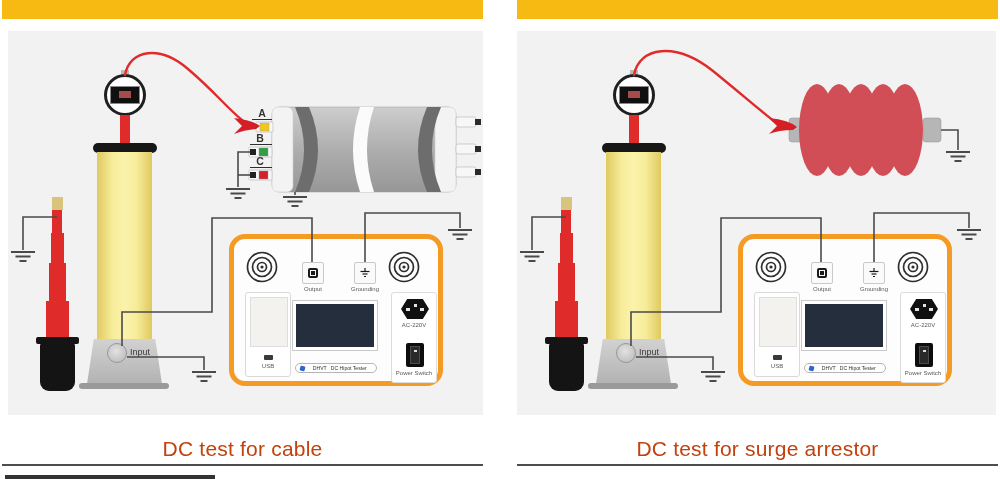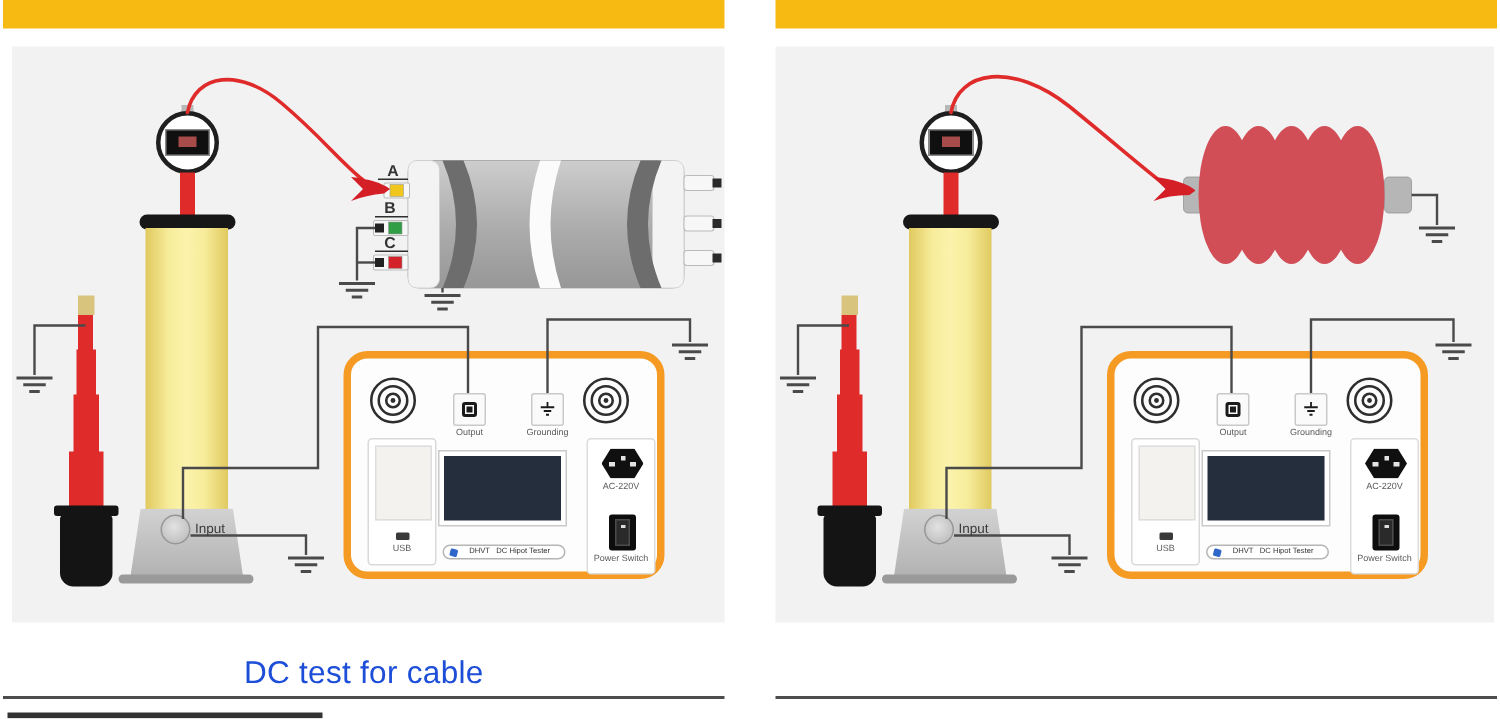--- a/index.html
+++ b/index.html
@@ -2,21 +2,21 @@
 <html><head>
 <meta charset="utf-8">
 <style>
   html,body{margin:0;padding:0;background:#fff;}
   #stage{position:relative;width:1000px;height:479px;background:#ffffff;overflow:hidden;
          font-family:"Liberation Sans",sans-serif;}
   .panel{position:absolute;top:0;height:479px;width:481px;}
   .hdr{position:absolute;top:0;left:0;right:0;height:19px;background:#F7BA12;}
   .diagram{position:absolute;top:31px;height:384px;background:#F2F2F3;}
   .caption{position:absolute;top:437px;left:0;right:0;text-align:center;
-           font-size:21px;color:#1d4ed8;letter-spacing:.2px;}
+           font-size:21px;color:#c2410c;letter-spacing:.2px;}
   .cap-line{position:absolute;top:464px;left:0;right:0;height:2px;background:#4d4d4d;}
   .overlay{position:absolute;left:0;top:0;pointer-events:none;}
   .wire{stroke:#4a4a4a;stroke-width:1.6;fill:none;}
   .hv{stroke:#E02B2B;stroke-width:2.4;fill:none;stroke-linecap:round;}
   .ground path{stroke:#4a4a4a;stroke-width:2;fill:none;}
   .phase{font:600 10.5px "Liberation Sans",sans-serif;fill:#333;}
   
   .rod-part{position:absolute;background:#E02B2B;}
   .rod-tip{position:absolute;background:#D9C47E;}
   .rod-lip{position:absolute;background:#141414;border-radius:2px;}
@@ -376,17 +376,18 @@
             <path d="M-3.5,9 H3.5"></path>
           </g>
 
         <path class="hv" d="M117,44 C122,16 158,10 196,40 C228,66 246,82 262,94"></path>
         <path d="M252,87 Q272,89 280,96 L276,99 Q262,99 252,103 L260,95 Z" fill="#D41F26"></path>
       </svg>
 
       <div class="input-label" style="left:122px;top:316px">Input</div>
     </div>
 
+    <div class="caption">DC test for surge arrestor</div>
     <div class="cap-line"></div>
   </div>
 
   <div class="bottom-partial"></div>
 </div>
 
 </body></html>

